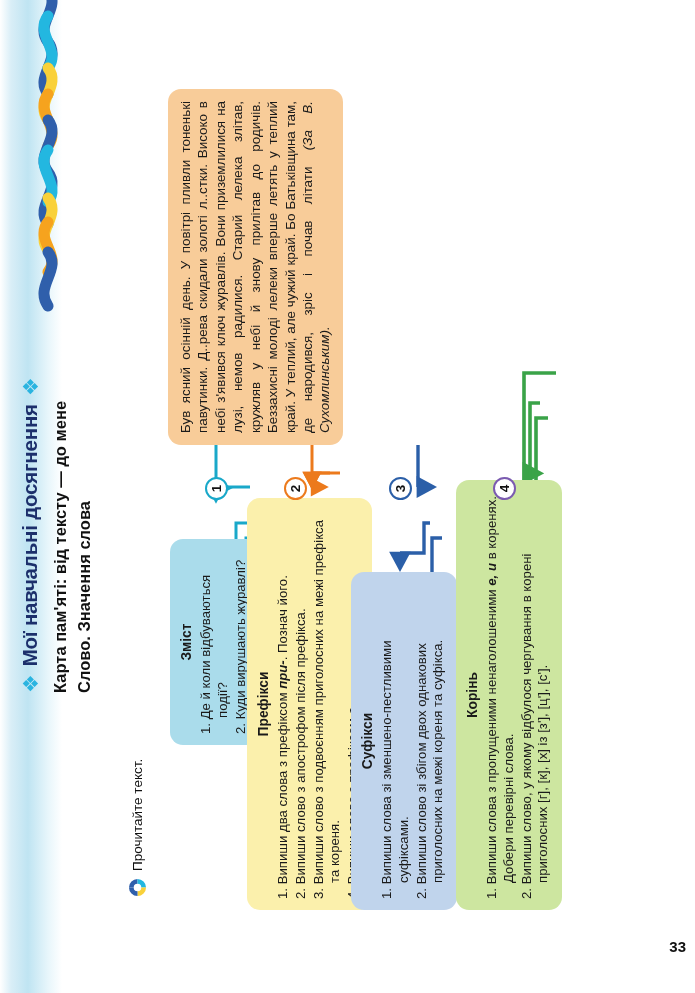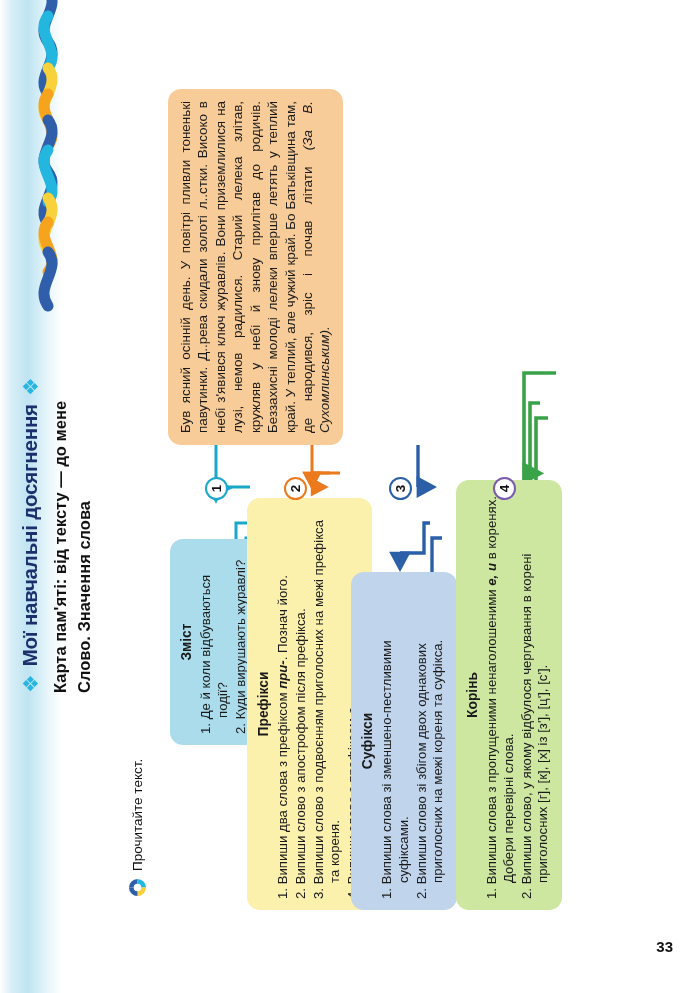--- a/index.html
+++ b/index.html
@@ -53,21 +53,21 @@
           background:#fff;display:flex;align-items:center;justify-content:center;
           font-size:13.5px;font-weight:bold;box-sizing:border-box;}
   #m1{left:493px;top:205px;border:2.6px solid #19a8c9;color:#111;}
   #m2{left:493px;top:284px;border:2.6px solid #ec7a1c;color:#111;}
   #m3{left:493px;top:389px;border:2.6px solid #2b5fa8;color:#111;}
   #m4{left:493px;top:493px;border:2.6px solid #7b5bb0;color:#111;}
 
   svg.conn{position:absolute;left:0;top:0;width:993px;height:695px;overflow:visible;}
 
   
-  #pageno{position:absolute;right:22px;bottom:38px;font-size:15px;font-weight:bold;color:#111;}
+  #pageno{position:absolute;right:9px;bottom:38px;font-size:15px;font-weight:bold;color:#111;}
 </style>
 </head>
 <body>
 
 <div id="spine">
   <svg id="ribbon" viewBox="0 0 40 330">
     <path d="M20 0 C34 18 6 34 20 52 C34 70 6 86 20 104" stroke="#2f5fab" stroke-width="11" fill="none" stroke-linecap="round"></path>
     <path d="M20 26 C6 44 34 60 20 78" stroke="#23b7e0" stroke-width="11" fill="none" stroke-linecap="round"></path>
     <path d="M20 78 C34 96 6 112 20 130" stroke="#f9d13a" stroke-width="11" fill="none" stroke-linecap="round"></path>
     <path d="M20 104 C6 122 34 138 20 156" stroke="#f6a31e" stroke-width="11" fill="none" stroke-linecap="round"></path>

